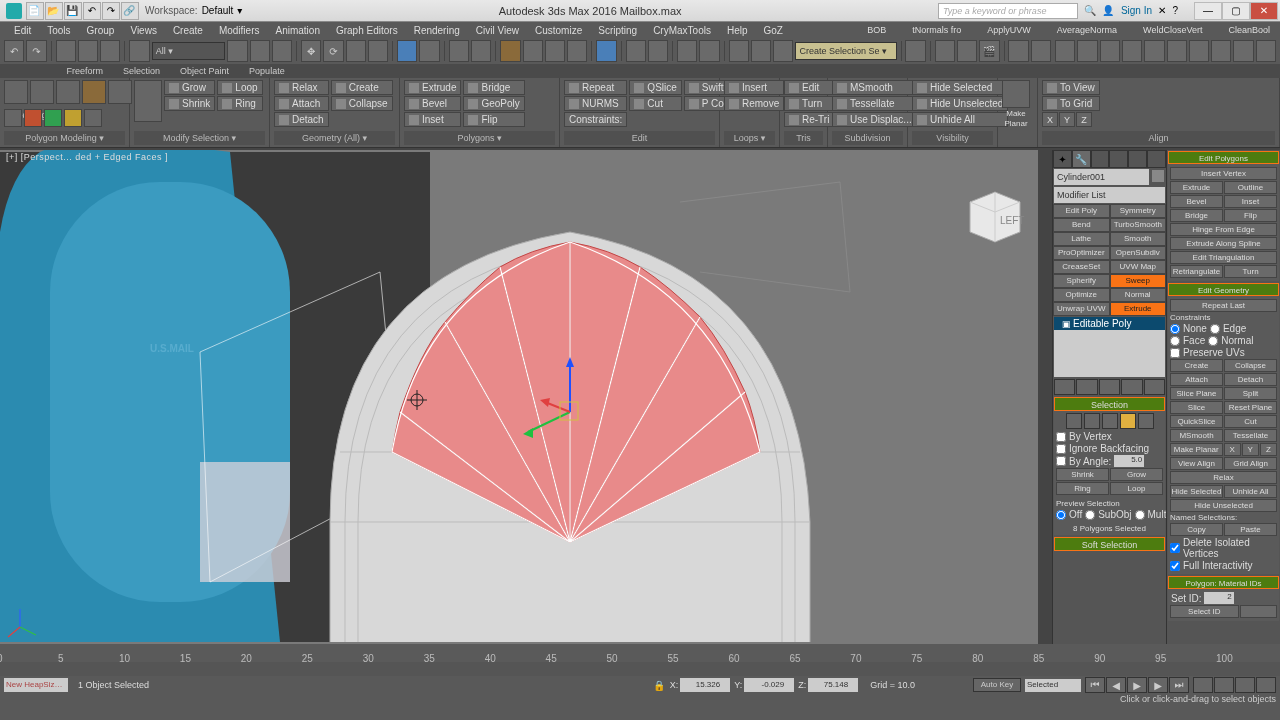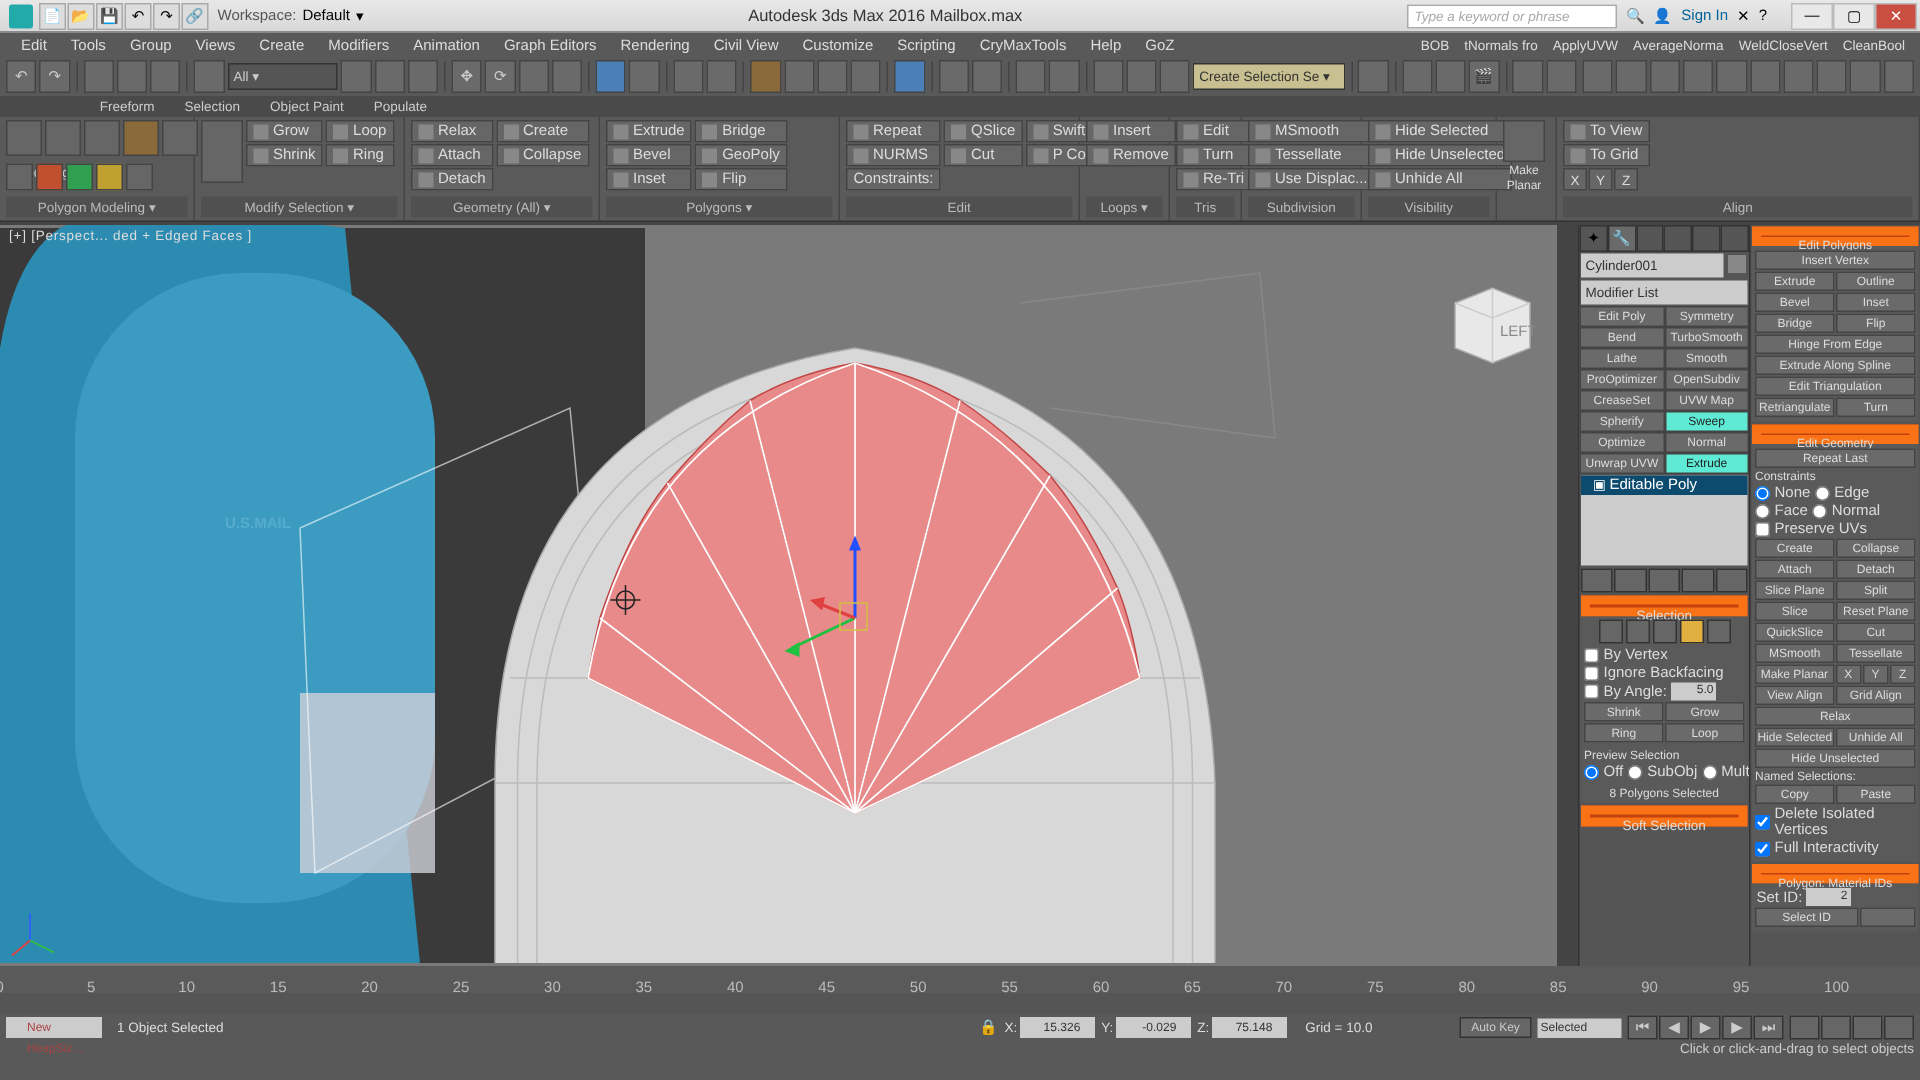--- a/index.html
+++ b/index.html
@@ -16,21 +16,21 @@
 .titlebar .search { width: 140px; height: 16px; background: #fff; border: 1px solid #aaa; font-size: 9px; color: #aaa; font-style: italic; padding-left: 4px; line-height: 14px; }
 .titlebar .right { display: flex; align-items: center; gap: 6px; }
 .titlebar .signin { color: #069; font-size: 10px; }
 .titlebar .winbtns { display: flex; margin-left: 10px; }
 .titlebar .winbtns span { width: 28px; height: 18px; display: inline-flex; align-items: center; justify-content: center; background: #e8e8e8; border: 1px solid #bbb; }
 .titlebar .winbtns span.close { background: #c94f42; color: #fff; }
 
 
 .menubar { height: 16px; background: #595959; display: flex; align-items: center; padding: 0 6px; gap: 0; }
 .menubar span { color: #ddd; font-size: 10px; padding: 0 8px; cursor: default; }
-.menubar .grp { margin-left: auto; display: flex; gap: 2px; text-align: right; }
+.menubar .grp { margin-left: auto; display: flex; gap: 18px; text-align: right; }
 .menubar .grp span { padding: 0 4px; font-size: 9px; }
 
 
 .maintb { height: 26px; background: #595959; display: flex; align-items: center; padding: 0 4px; gap: 2px; }
 .tb-btn { width: 22px; height: 22px; background: #6a6a6a; border: 1px solid #444; display: inline-flex; align-items: center; justify-content: center; color: #ccc; }
 .tb-sep { width: 1px; height: 20px; background: #444; margin: 0 2px; }
 .sel-combo { width: 80px; height: 18px; background: #555; border: 1px solid #333; color: #ccc; font-size: 9px; padding-left: 3px; line-height: 16px; }
 
 
 .ribbon { height: 70px; background: #5a5a5a; display: flex; border-bottom: 1px solid #333; }
@@ -57,27 +57,27 @@
 
 .cmdpanel { position: absolute; top: 150px; right: 114px; width: 114px; bottom: 76px; background: #555; border-left: 1px solid #333; display: flex; flex-direction: column; }
 .cmdpanel2 { position: absolute; top: 150px; right: 0; width: 114px; bottom: 76px; background: #555; border-left: 1px solid #333; display: flex; flex-direction: column; overflow: hidden; }
 .cmdpanel .tabs, .cmdpanel2 .tabs { height: 18px; display: flex; background: #4a4a4a; }
 .cmdpanel .tabs span { flex: 1; height: 18px; background: #555; border: 1px solid #333; display: inline-flex; align-items: center; justify-content: center; }
 .cmdpanel .objname { height: 16px; background: #ccc; color: #333; font-size: 9px; padding-left: 3px; line-height: 16px; margin: 1px; }
 .cmdpanel .colorswatch { width: 12px; height: 12px; background: #888; display: inline-block; float: right; margin: 2px; }
 .mod-combo { height: 16px; background: #ccc; color: #333; font-size: 9px; padding-left: 3px; line-height: 16px; margin: 1px; }
 .mod-btns { display: flex; flex-wrap: wrap; }
 .mod-btns span { width: 50%; height: 14px; background: #6a6a6a; border: 1px solid #444; color: #ddd; font-size: 8px; text-align: center; line-height: 12px; }
-.mod-btns span.hl { background: #5eead4; color: #222; }
+.mod-btns span.hl { background: #f97316; color: #222; }
 .mod-stack { height: 60px; background: #ccc; margin: 1px; position: relative; }
 .mod-stack .item { background: #0c4a6e; color: #fff; font-size: 9px; padding-left: 8px; height: 13px; line-height: 13px; }
 .stack-tb { height: 16px; display: flex; margin: 1px; gap: 1px; }
 .stack-tb span { flex: 1; height: 16px; background: #666; border: 1px solid #333; }
 .rollout { margin: 1px; }
-.rollout-h { height: 14px; background: #c2410c; color: #ddd; font-size: 9px; text-align: center; line-height: 14px; border: 6px solid #f97316; }
+.rollout-h { height: 14px; background: #4d7c0f; color: #ddd; font-size: 9px; text-align: center; line-height: 14px; border: 1px solid #f97316; }
 .rollout-body { background: #5a5a5a; padding: 2px; }
 .subobj-row { display: flex; gap: 2px; justify-content: center; margin-bottom: 2px; }
 .subobj-row span { width: 16px; height: 16px; background: #666; border: 1px solid #333; }
 .subobj-row span.sel { background: #e0b040; }
 .chk-row { display: flex; align-items: center; gap: 3px; color: #ddd; font-size: 8px; margin: 1px 0; }
 .chk-row input { width: 10px; height: 10px; }
 .two-btn { display: flex; gap: 1px; margin: 1px 0; }
 .two-btn span { flex: 1; height: 13px; background: #6a6a6a; border: 1px solid #444; color: #ddd; font-size: 8px; text-align: center; line-height: 11px; }
 .spin { width: 30px; height: 12px; background: #ccc; color: #333; font-size: 8px; text-align: right; padding-right: 2px; display: inline-block; }
 .counter { color: #ddd; font-size: 8px; text-align: center; margin-top: 4px; }
@@ -91,21 +91,21 @@
 .timeline { position: absolute; left: 0; right: 0; bottom: 44px; height: 32px; background: #555; }
 .slider { height: 14px; background: #4a4a4a; display: flex; align-items: center; }
 .slider .handle { width: 50px; height: 12px; background: #888; border: 1px solid #333; margin-left: 4px; text-align: center; font-size: 8px; color: #222; line-height: 10px; }
 .track { height: 18px; background: #5a5a5a; position: relative; display: flex; align-items: flex-end; }
 .track .tick { flex: 1; text-align: center; font-size: 8px; color: #bbb; border-left: 1px solid #666; height: 8px; position: relative; }
 .track .tick span { position: absolute; bottom: -2px; left: -4px; }
 
 
 .statusbar { position: absolute; left: 0; right: 0; bottom: 0; height: 44px; background: #595959; display: flex; flex-direction: column; }
 .status-row1 { height: 18px; display: flex; align-items: center; gap: 4px; padding: 0 4px; }
-.status-row1 .prompt { width: 64px; height: 14px; background: #ccc; color: #a44; font-size: 8px; padding-left: 14px; line-height: 14px; }
+.status-row1 .prompt { width: 64px; height: 14px; background: #ccc; color: #a44; font-size: 8px; padding-left: 2px; line-height: 14px; }
 .status-row1 .sel { color: #ddd; font-size: 9px; margin-left: 6px; }
 .coord { display: flex; align-items: center; gap: 2px; margin-left: auto; }
 .coord .lbl { color: #ddd; font-size: 9px; }
 .coord .val { width: 50px; height: 14px; background: #ccc; color: #333; font-size: 8px; text-align: right; padding-right: 10px; line-height: 14px; }
 .status-row2 { height: 18px; display: flex; align-items: flex-end; gap: 16px; padding: 0 4px; flex-direction: column; }
 .status-row2 .hint { color: #ccc; font-size: 9px; margin-left: 70px; flex: 1; }
 .status-row2 .btn { width: 18px; height: 16px; background: #666; border: 1px solid #333; }
 .status-row2 .addtag { height: 14px; background: #666; border: 1px solid #333; color: #ccc; font-size: 8px; padding: 0 4px; line-height: 12px; }
 .anim-controls { display: flex; gap: 1px; }
 .anim-controls span { width: 20px; height: 16px; background: #666; border: 1px solid #333; color: #ccc; display: inline-flex; align-items: center; justify-content: center; }

